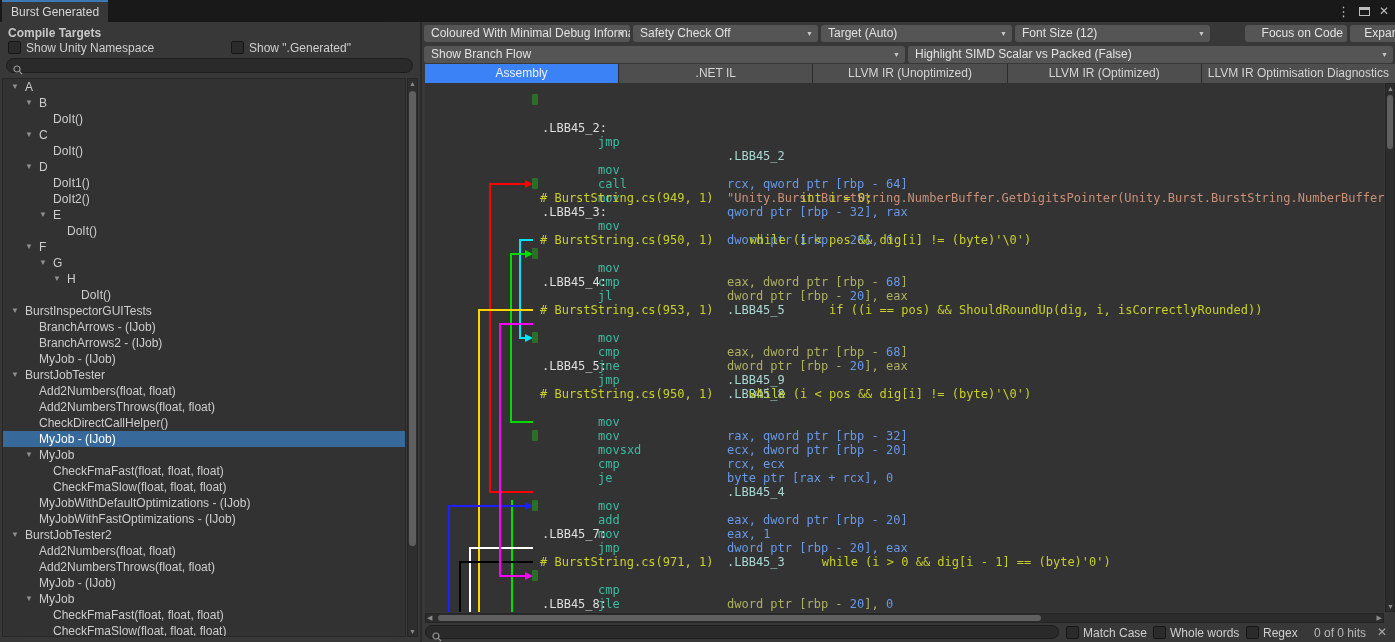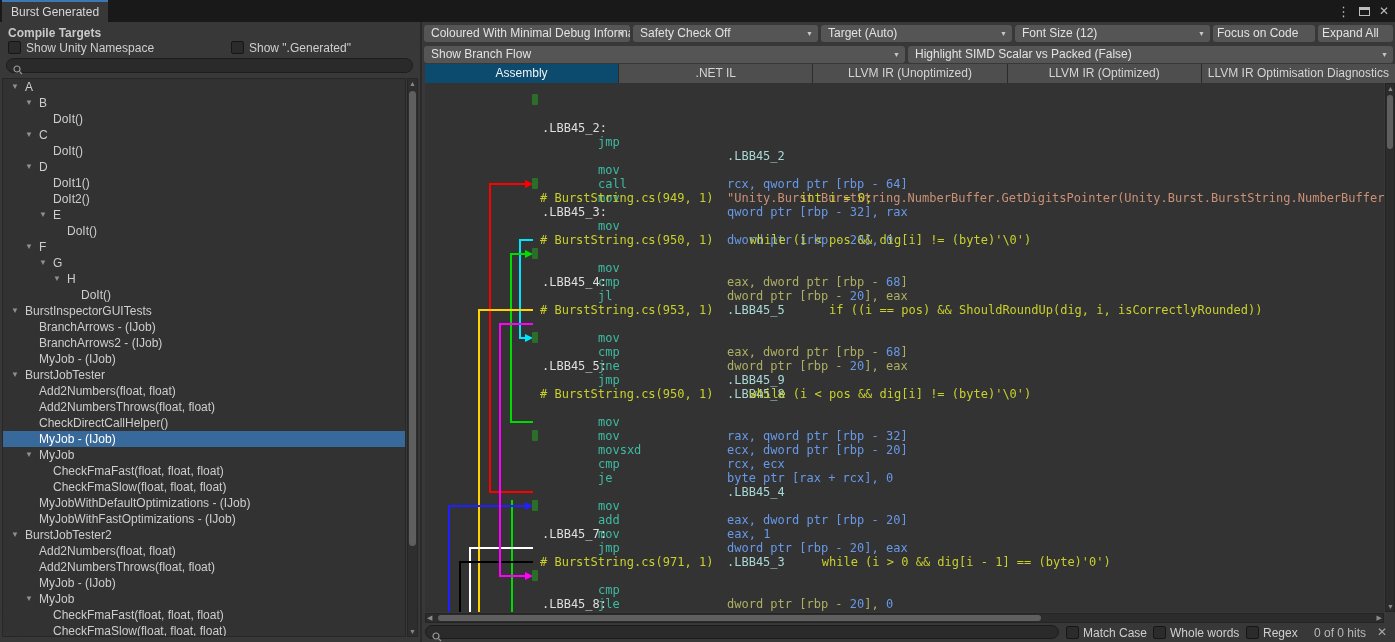--- a/index.html
+++ b/index.html
@@ -29,28 +29,28 @@
   .trow { position:relative; height:16px; line-height:16px; font-size:12px; color:#cdcdcd; white-space:nowrap; }
   .trow.selected { background:#38699b; color:#ffffff; }
   .tri { display:inline-block; width:14px; font-size:8px; color:#8f8f8f; vertical-align:top; }
   .tscroll { position:absolute; left:407px; top:56px; width:11px; height:559px; background:#2e2e2e; border:1px solid #262626; }
   .sb-arrow { position:absolute; left:0; width:9px; text-align:center; font-size:7px; color:#8a8a8a; }
   .thumb { position:absolute; background:#5f5f5f; border-radius:4px; }
 
   
   .dd, .tbtn { position:absolute; height:17px; background:#555555; border-radius:3px; color:#e2e2e2;
                font-size:12px; line-height:17px; padding:0 16px 0 7px; overflow:hidden; white-space:nowrap; }
-  .tbtn { text-align:left; padding:0 4px; }
+  .tbtn { text-align:right; padding:0 4px;margin-left:32px; }
   .dd::after { content:"▼"; position:absolute; right:5px; top:0; font-size:7px; color:#c8c8c8; }
 
   
   .viewtabs { position:absolute; left:425px; top:64px; width:970px; height:19px; display:flex; }
   .vtab { flex:1; background:#4e4e4e; border-right:1px solid #2c2c2c; color:#d4d4d4; font-size:12px;
           line-height:19px; text-align:center; overflow:hidden; white-space:nowrap; }
-  .vtab.active { background:#0c4a6e; color:#eef3f8;text-align:center; }
+  .vtab.active { background:#3b82f6; color:#eef3f8;text-align:center; }
   .vtab:last-child { border-right:none; }
 
   
   .codeview { position:absolute; left:425px; top:83px; width:959px; height:529px; background:#333334; overflow:hidden; }
   .codeinner { position:absolute; left:0; top:-4px; width:959px; height:536px; }
   .cline { position:relative; height:14px; line-height:14px; font-family:"DejaVu Sans Mono", monospace;
            font-size:12px; white-space:pre; }
   .cmark { position:absolute; left:107px; top:1px; width:6px; height:11px; background:#2a6e2a; border-radius:1px; }
   .clabel { position:absolute; left:117px; color:#dedede; }
   .ccomment { position:absolute; left:115px; color:#c9d02a; }

